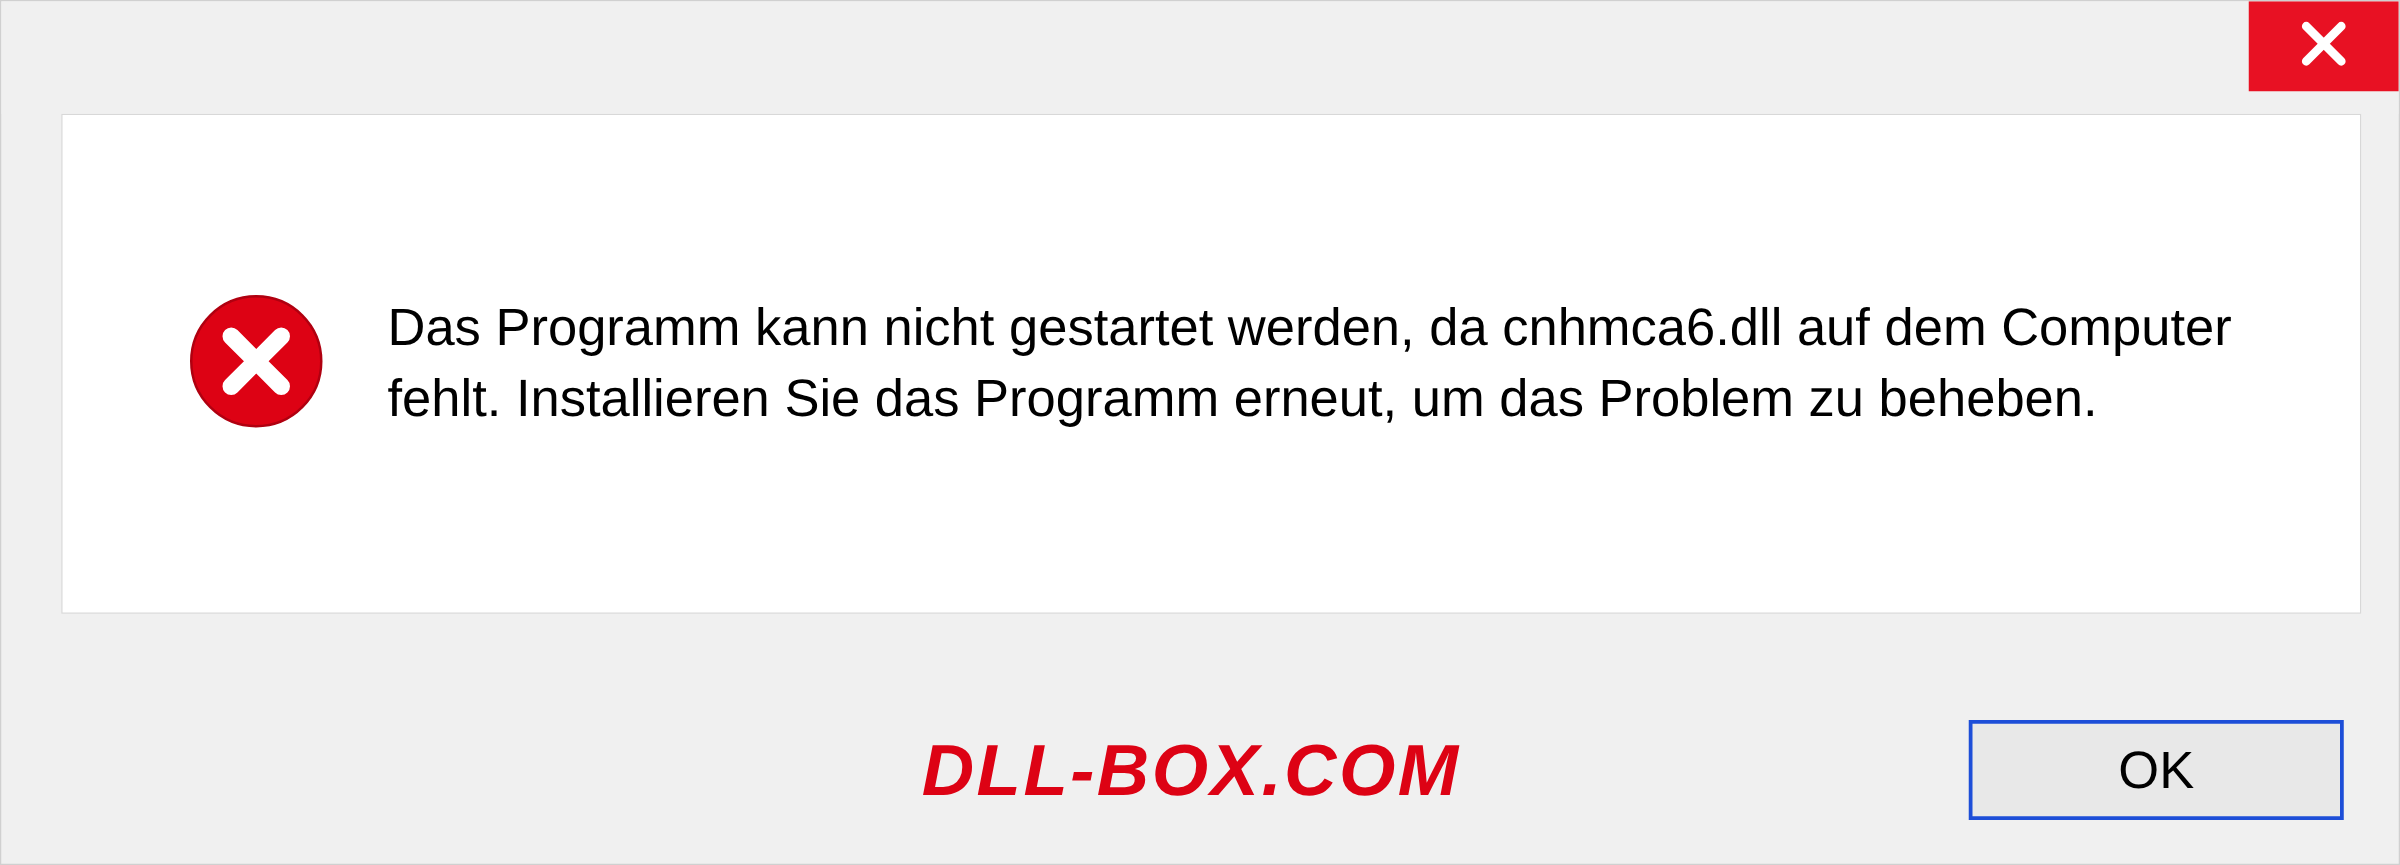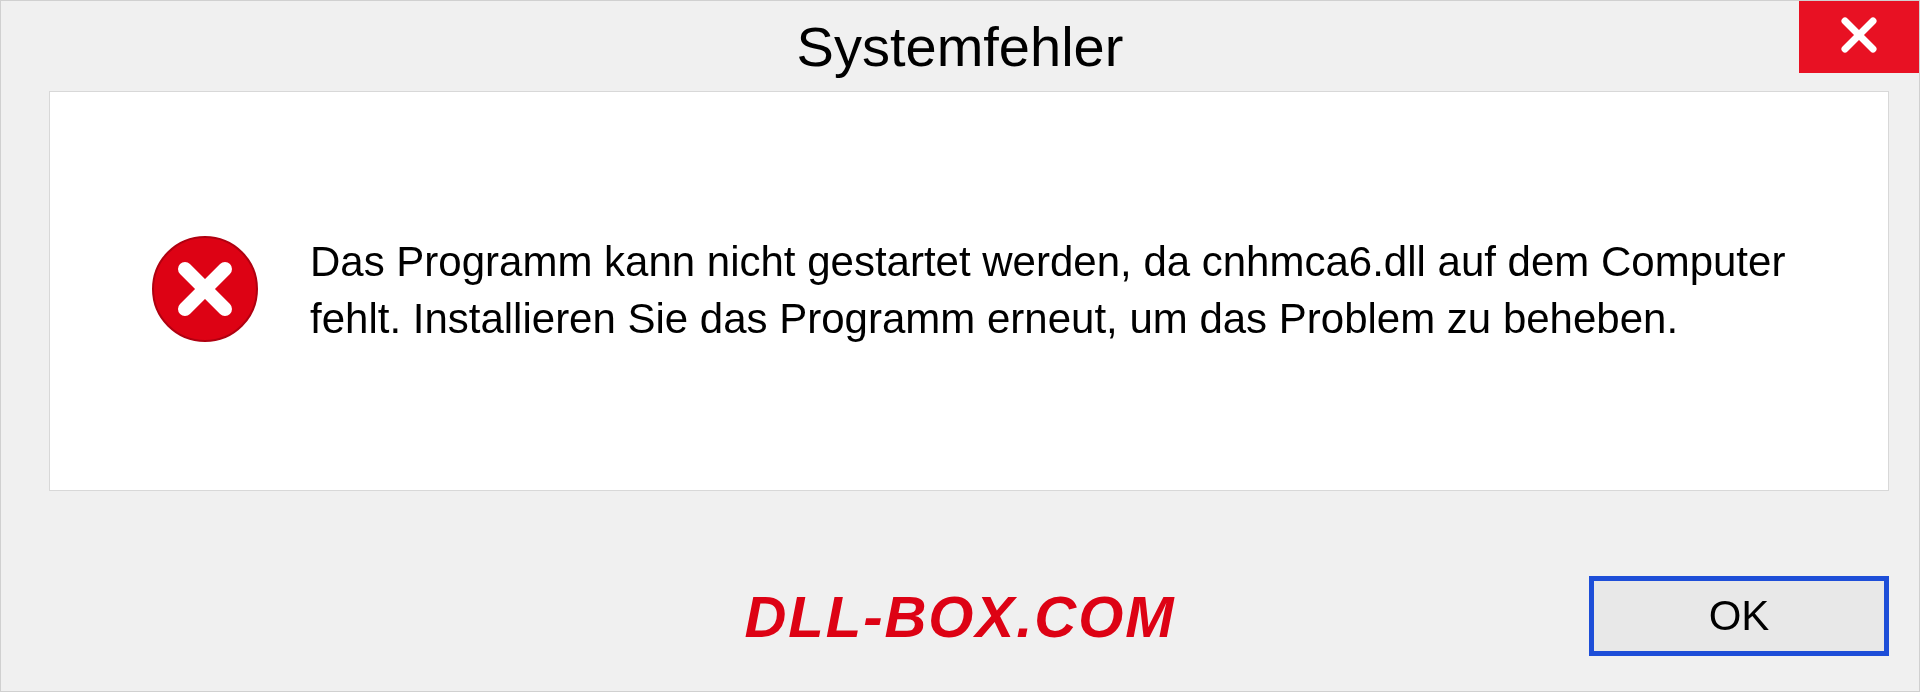--- a/index.html
+++ b/index.html
@@ -65,21 +65,21 @@
     .message-text {
       font-size: 42px;
       color: #000;
       line-height: 1.35;
       font-weight: 400;
     }
     .footer {
       position: absolute;
       bottom: 25px;
       left: 30px;
-      right: 30px;
+      right: 44px;
       display: flex;
       align-items: center;
       justify-content: space-between;
       height: 100px;
     }
     .watermark {
       position: absolute;
       left: 50%;
       transform: translateX(-50%);
       font-size: 58px;
@@ -89,35 +89,34 @@
       letter-spacing: 2px;
       font-family: Arial, sans-serif;
     }
     .ok-button {
       position: absolute;
       right: 0;
       bottom: 10px;
       width: 300px;
       height: 80px;
       background: #e8e8e8;
-      border: 5px solid #1d4ed8;
+      border: 3px solid #1d4ed8;
       font-size: 42px;
       color: #000;
       display: flex;
       align-items: center;
       justify-content: center;
       cursor: pointer;
       font-family: "Segoe UI", Tahoma, Arial, sans-serif;
     }
   </style>
 </head>
 <body>
 
 <div class="titlebar">
-  <span class="title">Systemfehler</span>
   <div class="close-btn">
     <span>
       <svg viewBox="0 0 40 40">
         <line x1="6" y1="6" x2="34" y2="34" stroke="#ffffff" stroke-width="7" stroke-linecap="round"></line>
         <line x1="34" y1="6" x2="6" y2="34" stroke="#ffffff" stroke-width="7" stroke-linecap="round"></line>
       </svg>
     </span>
   </div>
 </div>
 

